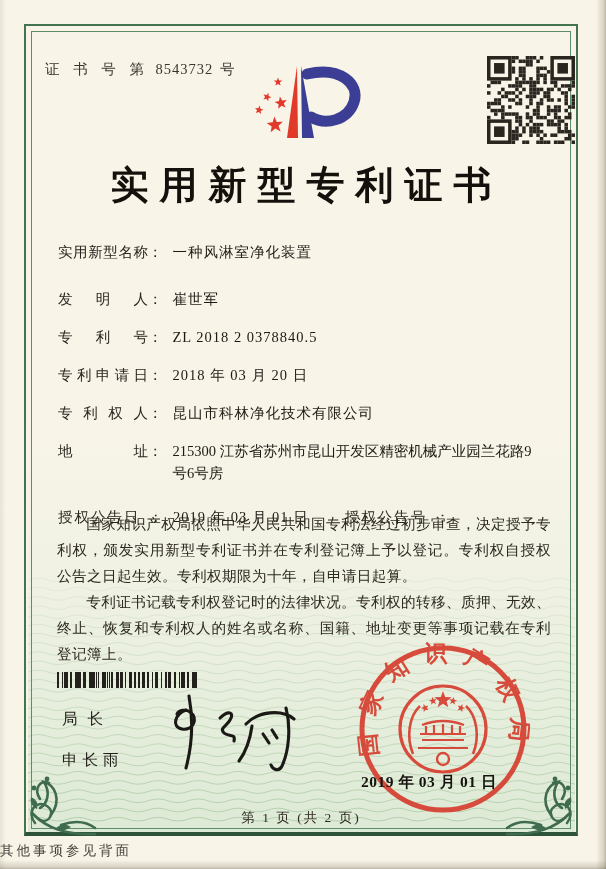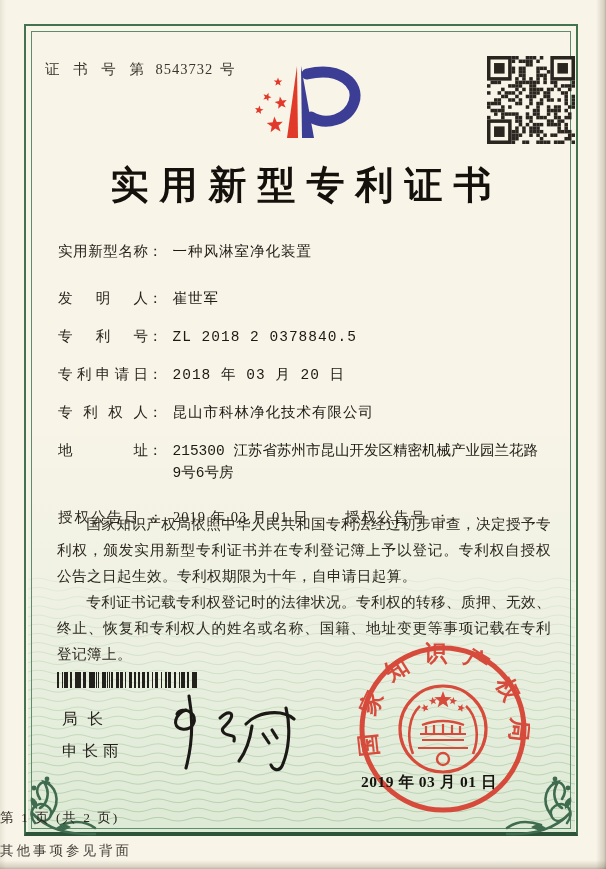--- a/index.html
+++ b/index.html
@@ -35,21 +35,21 @@
   .cert-no .sp{letter-spacing:5px;}
   .cert-no .num{letter-spacing:1px;padding:0 3px;}
   .logo{left:228px;top:54px;}
   .qr{left:487px;top:56px;width:88px;height:88px;}
 
   .title{left:0;right:4px;top:160px;text-align:center;font-size:38px;font-weight:bold;
       letter-spacing:11px;text-indent:11px;color:#14100c;}
 
   
   .fields{left:58px;top:241px;right:54px;font-size:14.5px;}
-  .frow{display:flex;align-items:flex-start;line-height:22px;margin-bottom:16px;font-family:Liberation Mono, monospace;}
+  .frow{display:flex;align-items:flex-start;line-height:22px;margin-bottom:16px;}
   .frow.gap-lg{margin-bottom:25px;}
   .flabel{display:inline-block;width:90px;text-align:justify;text-align-last:justify;
       -moz-text-align-last:justify;flex:none;color:#2a261f;}
   .fcolon{flex:none;color:#2a261f;margin-right:10px;}
   .fvalue{letter-spacing:1px;color:#1d1a14;}
   .frow.addr{margin-bottom:0;}
   .frow.addr .fvalue{letter-spacing:0;max-width:372px;}
   .grant-row{display:flex;line-height:22px;margin-top:22px;font-size:14.5px;}
   .pair2{margin-left:36px;}
   .glabel{letter-spacing:2px;color:#2a261f;margin-right:8px;}
@@ -60,27 +60,27 @@
   .paras p{margin:0;text-indent:2em;}
 
   
   .barcode{left:57px;top:672px;width:140px;height:16px;z-index:6;
      background:
       repeating-linear-gradient(90deg,#23211c 0 2px,transparent 2px 5px,#23211c 5px 6px,transparent 6px 9px),
       repeating-linear-gradient(90deg,#23211c 0 1px,transparent 1px 7px,#23211c 7px 10px,transparent 10px 13px);}
 
   .signer{left:62px;top:709px;font-size:15.5px;color:#23201a;z-index:6;}
   .signer .stitle{letter-spacing:10px;display:block;}
-  .signer .sname{letter-spacing:5px;display:block;margin-top:11px;}
+  .signer .sname{letter-spacing:5px;display:block;margin-top:20px;}
   .signature{left:158px;top:688px;z-index:6;}
 
   .seal{left:356px;top:642px;width:174px;height:174px;z-index:6;opacity:.9;}
   .seal-date{left:361px;top:772px;font-size:15.5px;letter-spacing:.5px;color:#17140f;z-index:7;font-weight:bold;}
 
-  .pageno{left:0;right:4px;top:809px;font-size:13.5px;letter-spacing:2px;color:#2e2a22;z-index:6;}
+  .pageno{left:0;right:4px;top:809px;text-align:center;font-size:13.5px;letter-spacing:2px;color:#2e2a22;z-index:6;}
   .back-note{left:0;right:4px;top:842px;font-size:13.5px;letter-spacing:3px;color:#45413a;z-index:6;}
 </style>
 </head>
 <body>
 
 <div class="page">
 
   <div class="green-zone"></div>
   <svg class="waves" id="waves" width="547" height="257">
       <path d="M0,5.0 q10,-3.6 20,0 t20,0 t20,0 t20,0 t20,0 t20,0 t20,0 t20,0 t20,0 t20,0 t20,0 t20,0 t20,0 t20,0 t20,0 t20,0 t20,0 t20,0 t20,0 t20,0 t20,0 t20,0 t20,0 t20,0 t20,0 t20,0 t20,0 t20,0" fill="none" stroke="#9cc096" stroke-width="1" stroke-opacity="0.14"></path>

